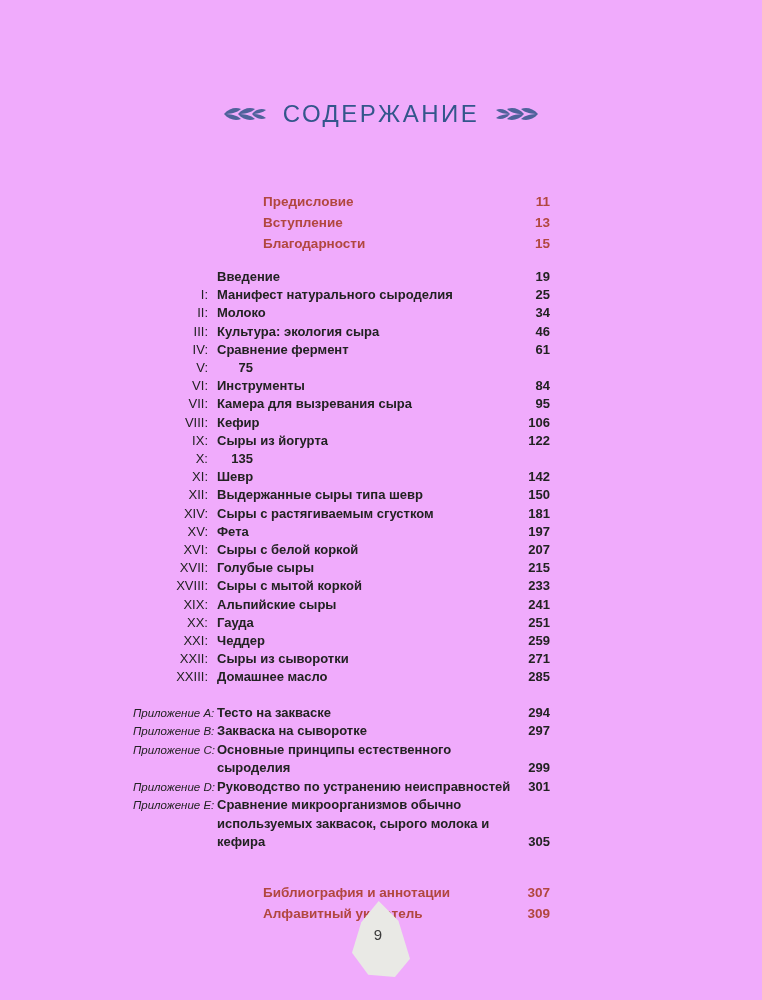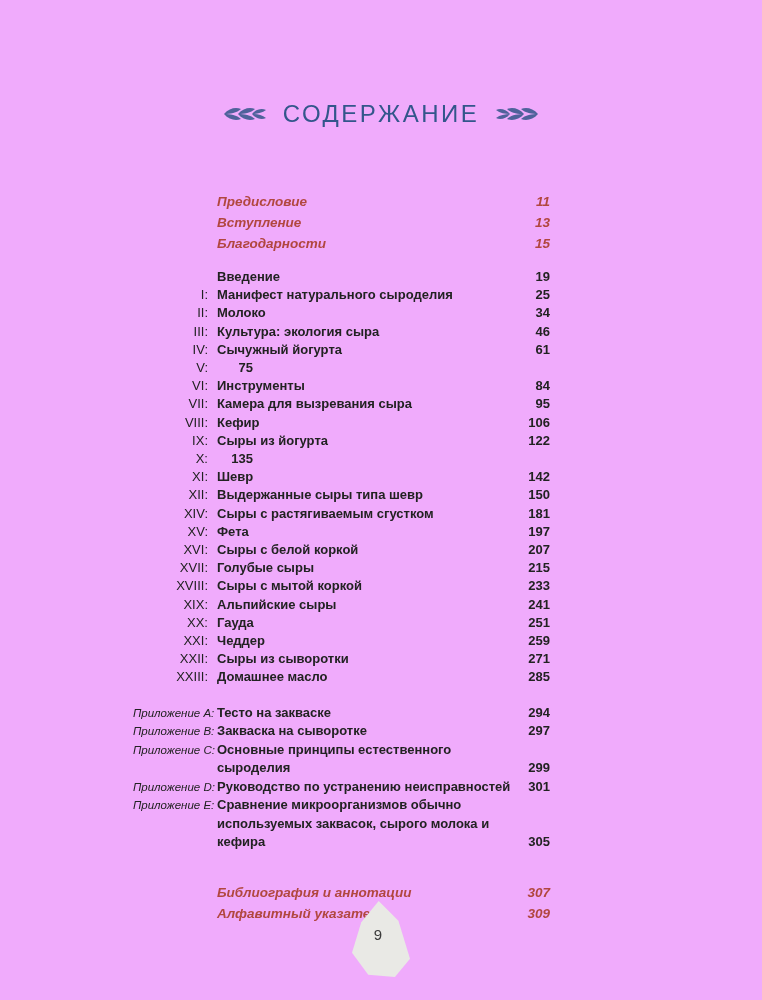--- a/index.html
+++ b/index.html
@@ -53,24 +53,24 @@
   .pg{
     margin-left:8px;
     min-width:28px;
     text-align:right;
     align-self:flex-end;
     white-space:nowrap;
   }
   
   .rows-front .row,.rows-back .row{
     color:var(--front-matter-red);
-    font-style:italic;
     font-weight:700;
     font-size:13.5px;
     line-height:21px;
+    gap:46px;
   }
   
   .rows-chapters{margin-top:14px;}
   .rows-chapters .row{
     color:var(--text-dark);
     font-size:13px;
     font-weight:600;
     line-height:18.2px;
   }
   .rows-chapters .num{font-weight:500;}
@@ -178,21 +178,21 @@
         </div>
 
         <div class="row">
           <span class="num">III:</span>
           <span class="label">Культура: экология сыра</span>
           <span class="pg">46</span>
         </div>
 
         <div class="row">
           <span class="num">IV:</span>
-          <span class="label">Сычужный йогурта</span>
+          <span class="label">Сравнение фермент</span>
           <span class="pg">61</span>
         </div>
 
         <div class="row">
           <span class="num">V:</span>
           <span class="pg">75</span>
         </div>
 
         <div class="row">
           <span class="num">VI:</span>

